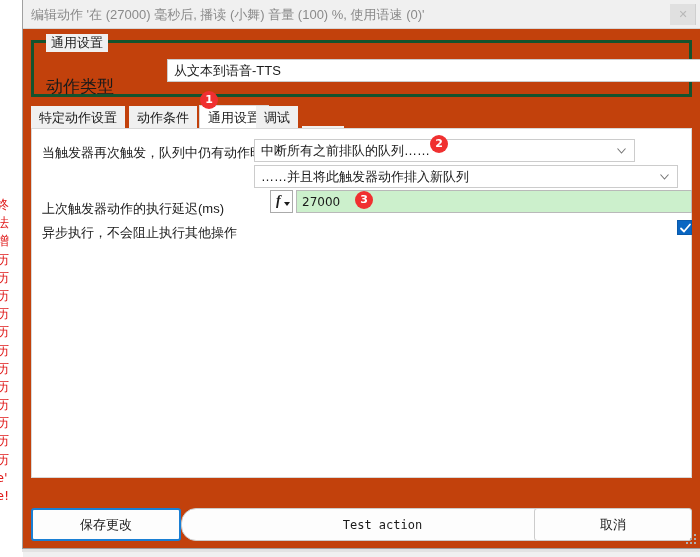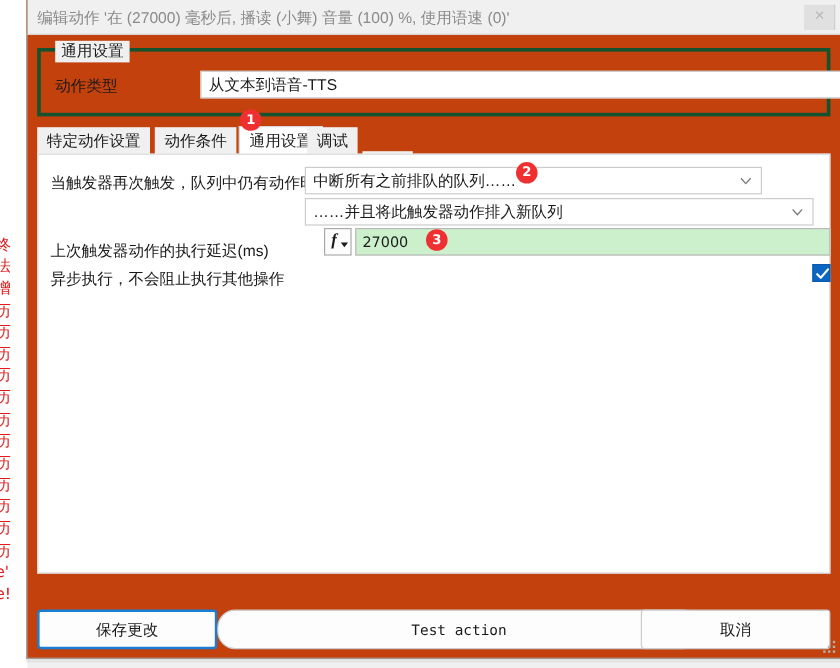--- a/index.html
+++ b/index.html
@@ -100,22 +100,22 @@
   .groupbox-title {
     position: absolute;
     left: 12px; top: -9px;
     background: #f0f0f0;
     padding: 0 5px;
     font-size: 13px;
     color: #1a1a1a;
   }
   .gb-label {
     position: absolute;
-    left: 12px; top: 20px;
-    font-size: 13px;
+    left: 12px; top: 32px;
+    font-size: 17px;
     color: #1a1a1a;
   }
 
   
   .combo {
     position: absolute;
     background: #ffffff;
     border: 1px solid #cccccc;
     box-sizing: border-box;
   }

